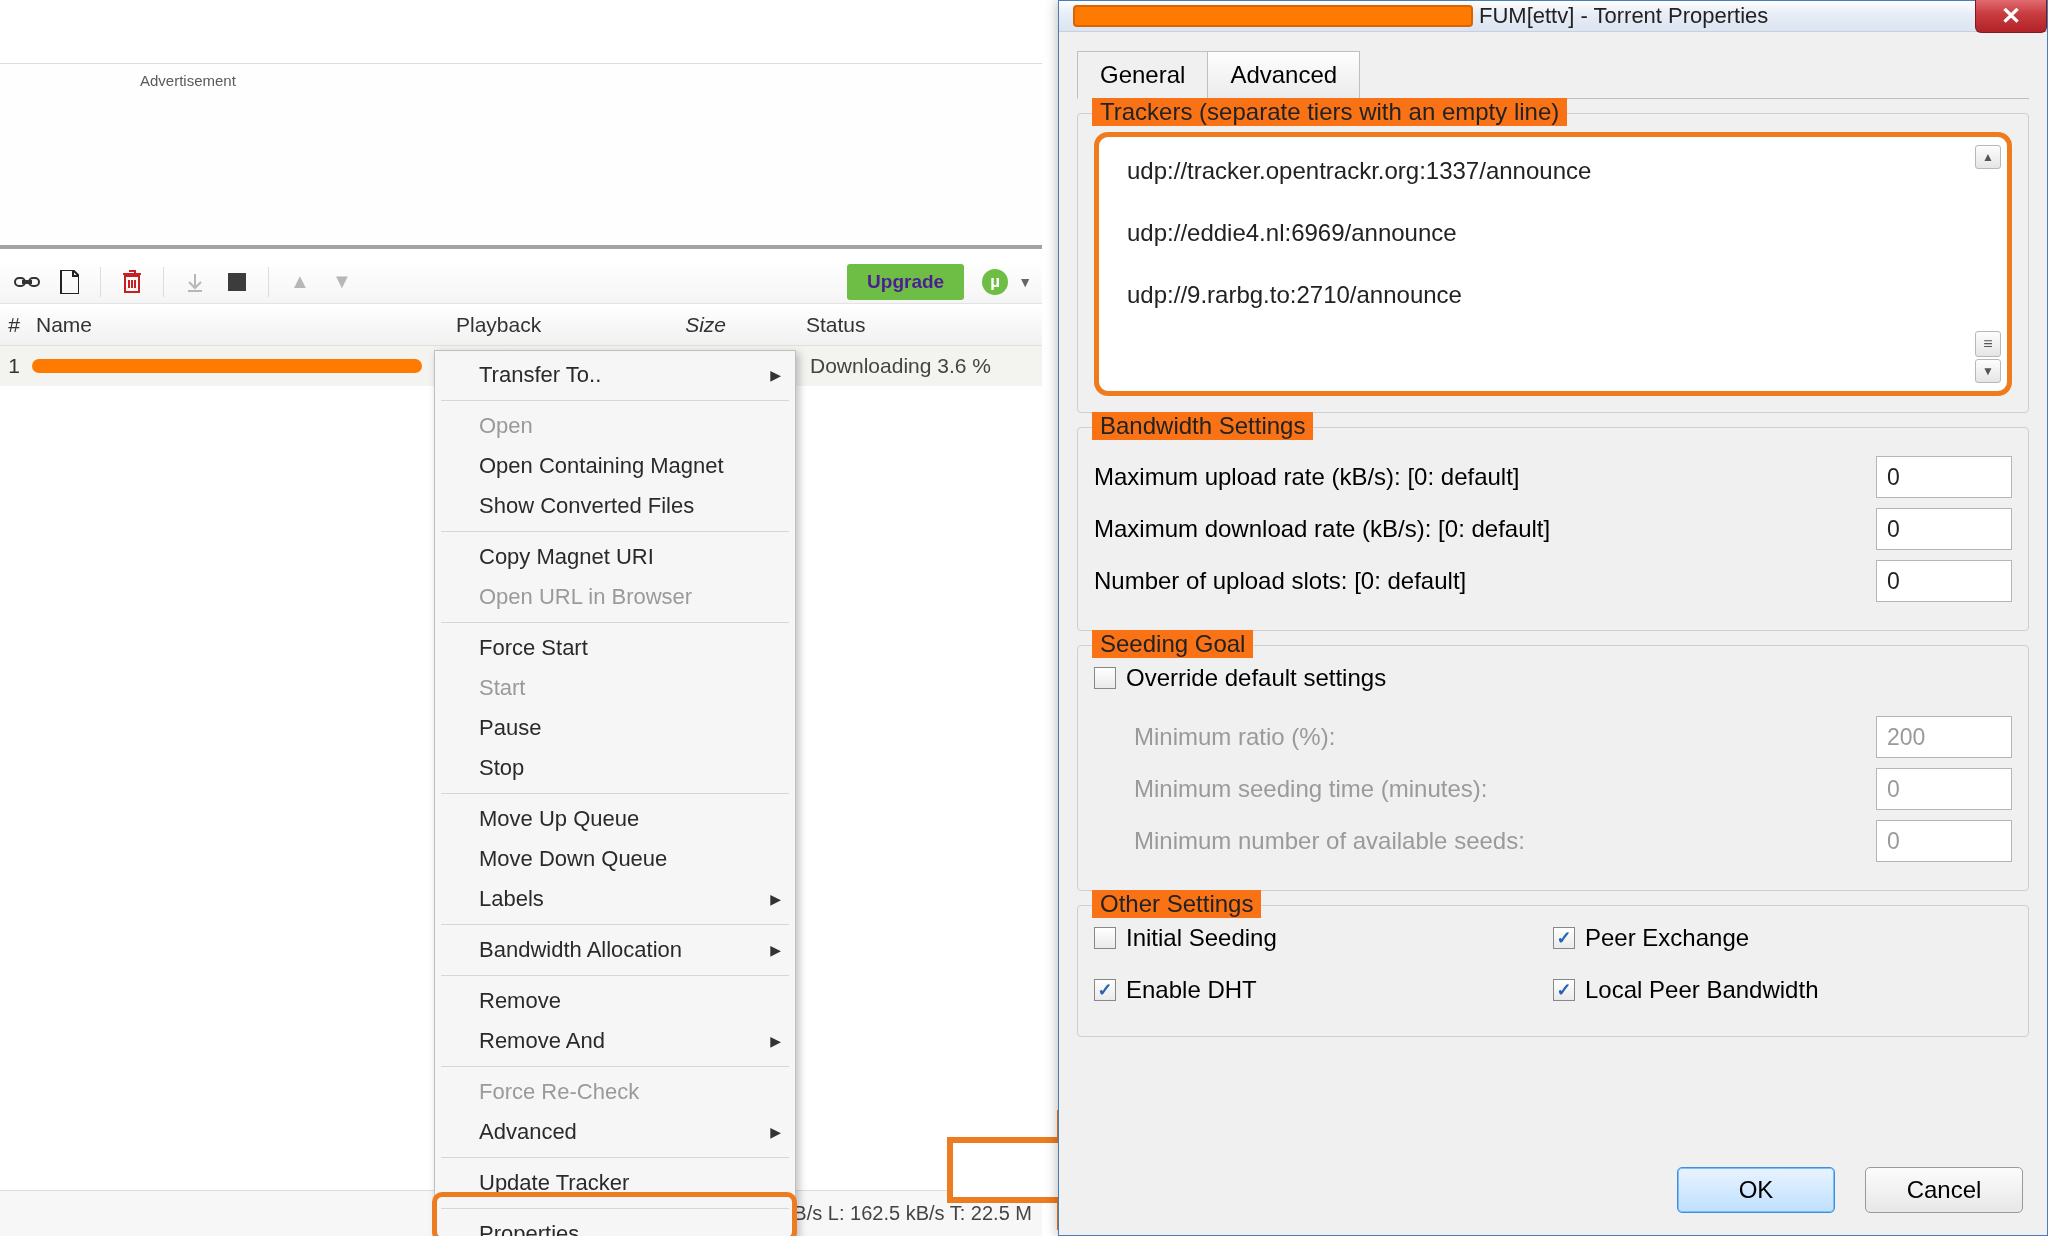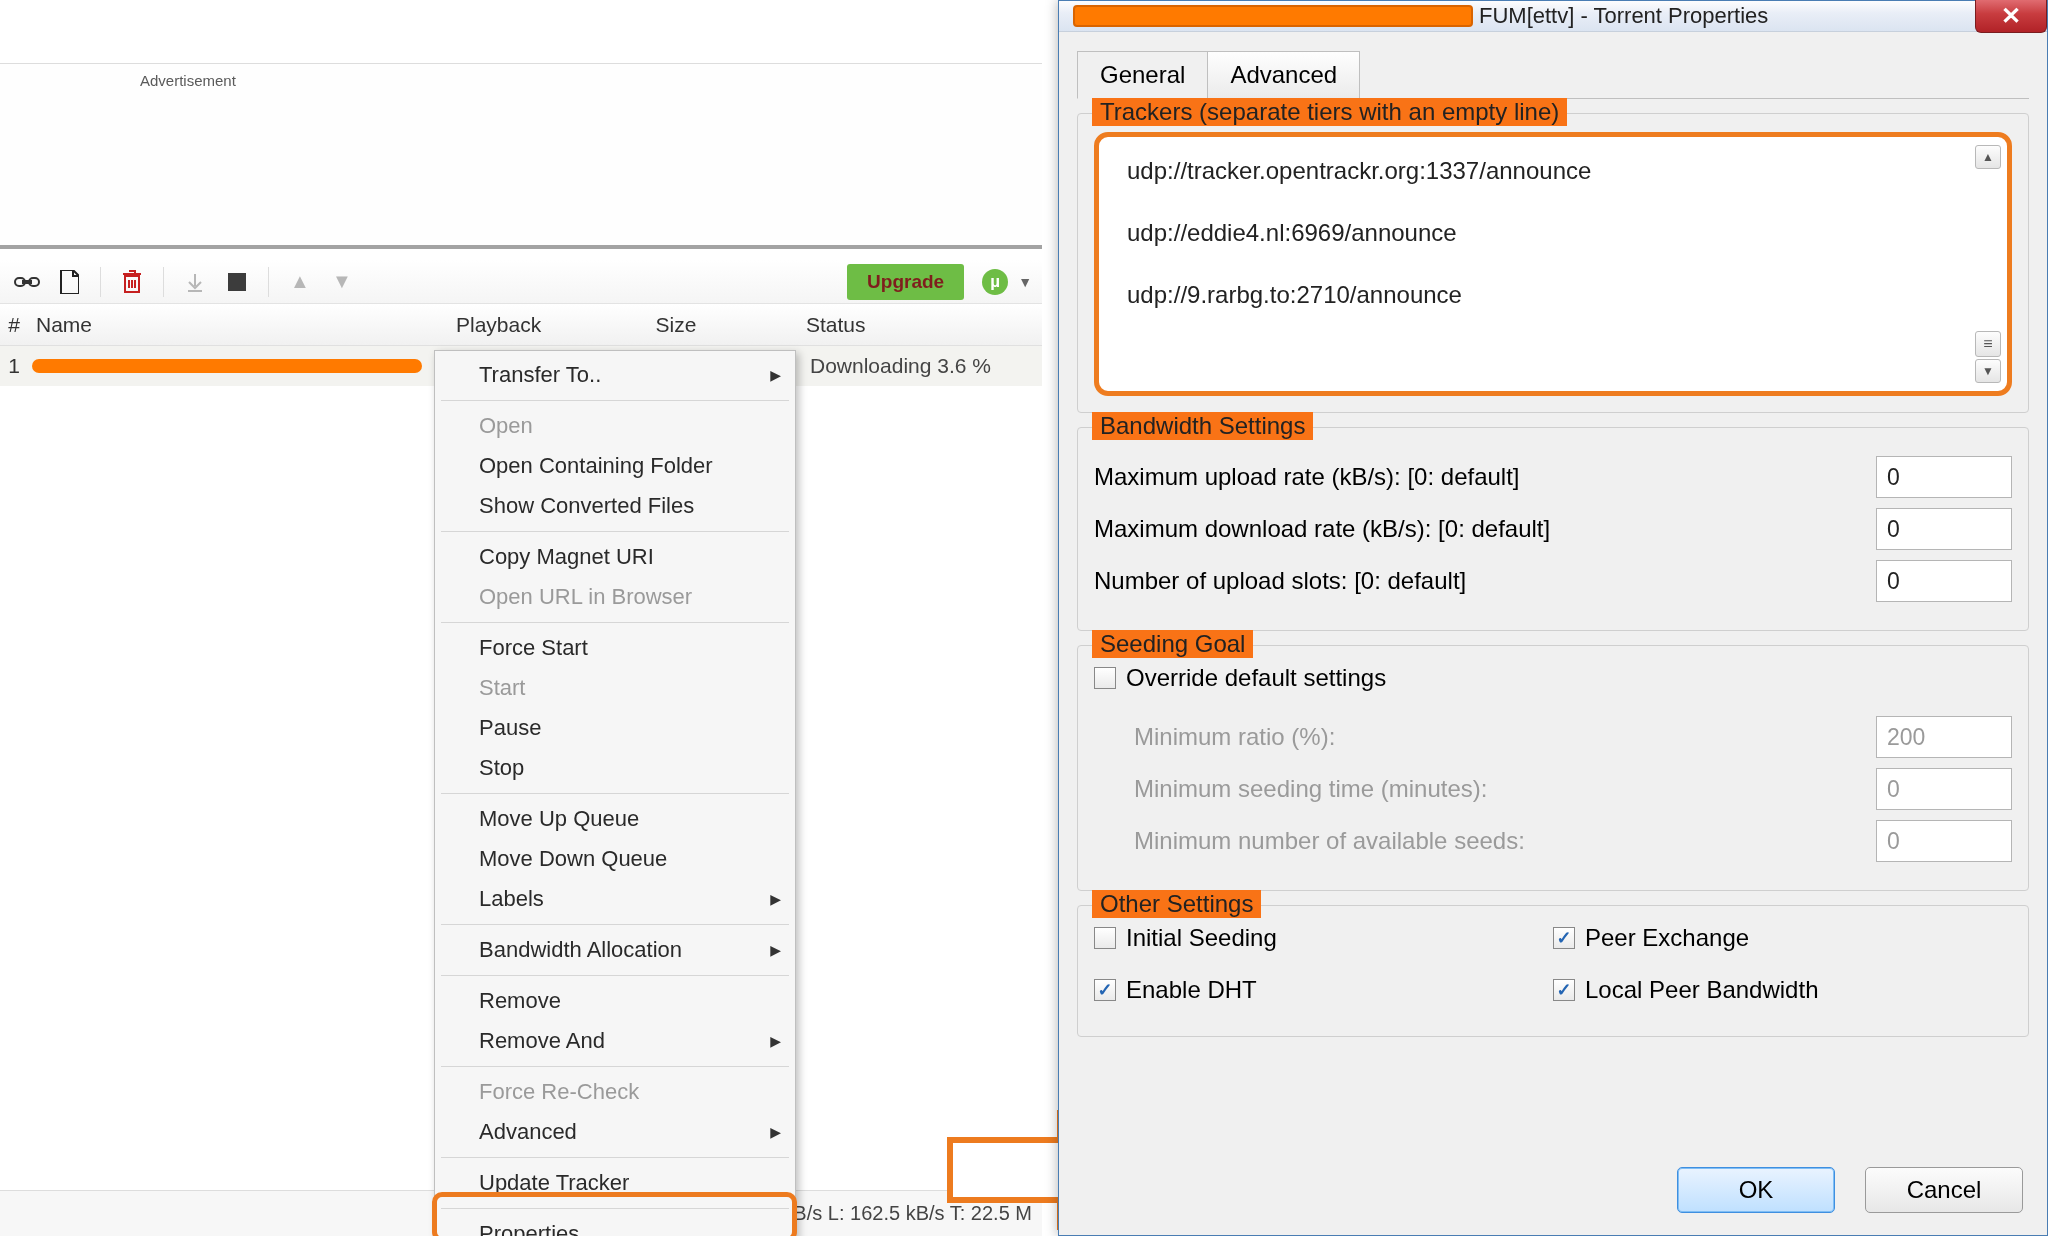--- a/index.html
+++ b/index.html
@@ -51,21 +51,21 @@
   .tb-btn {
     width: 34px; height: 34px;
     display: flex; align-items: center; justify-content: center;
     color: #444;
     font-size: 22px;
   }
   .tb-sep { width: 1px; height: 30px; background: #ddd; margin: 0 6px; }
   .toolbar-spacer { flex: 1; }
   .upgrade-btn {
     background: #6ebd45;
-    color: #7f1d1d;
+    color: #4c1d95;
     font-size: 19px;
     padding: 7px 20px;
     border-radius: 3px;
     font-weight: 600;
   }
   .tb-ut {
     width: 26px; height: 26px; border-radius: 50%;
     background: #6ebd45; color: #fff;
     display: flex; align-items: center; justify-content: center;
     font-weight: bold; font-size: 17px;
@@ -80,21 +80,21 @@
     display: flex;
     align-items: center;
     background: linear-gradient(#ffffff,#f1f1f1);
     border-bottom: 1px solid #e0e0e0;
     font-size: 21px;
     color: #333;
   }
   .col-idx { width: 26px; text-align: right; padding-right: 6px;}
   .col-name { width: 430px; padding-left: 10px;}
   .col-playback { width: 170px; text-align: left;}
-  .col-size { width: 120px; text-align: center; padding-right: 20px;}
+  .col-size { width: 120px; text-align: right; padding-right: 20px; font-style: italic;}
   .col-status { flex:1; padding-left: 60px;}
 
   .row1 {
     position: absolute;
     left: 0; top: 346px;
     width: 1042px;
     height: 40px;
     display: flex;
     align-items: center;
     background: #f3f3f0;
@@ -398,21 +398,21 @@
 
   <div class="status-bar">
     <span>kB/s L: 162.5 kB/s  T: 22.5 M</span>
   </div>
 </div>
 
 <div class="context-menu">
   <div class="cm-item"><span>Transfer To..</span><span class="sub-arrow">▶</span></div>
   <div class="cm-sep"></div>
   <div class="cm-item disabled">Open</div>
-  <div class="cm-item">Open Containing Folder</div>
+  <div class="cm-item">Open Containing Magnet</div>
   <div class="cm-item">Show Converted Files</div>
   <div class="cm-sep"></div>
   <div class="cm-item">Copy Magnet URI</div>
   <div class="cm-item disabled">Open URL in Browser</div>
   <div class="cm-sep"></div>
   <div class="cm-item">Force Start</div>
   <div class="cm-item disabled">Start</div>
   <div class="cm-item">Pause</div>
   <div class="cm-item">Stop</div>
   <div class="cm-sep"></div>

